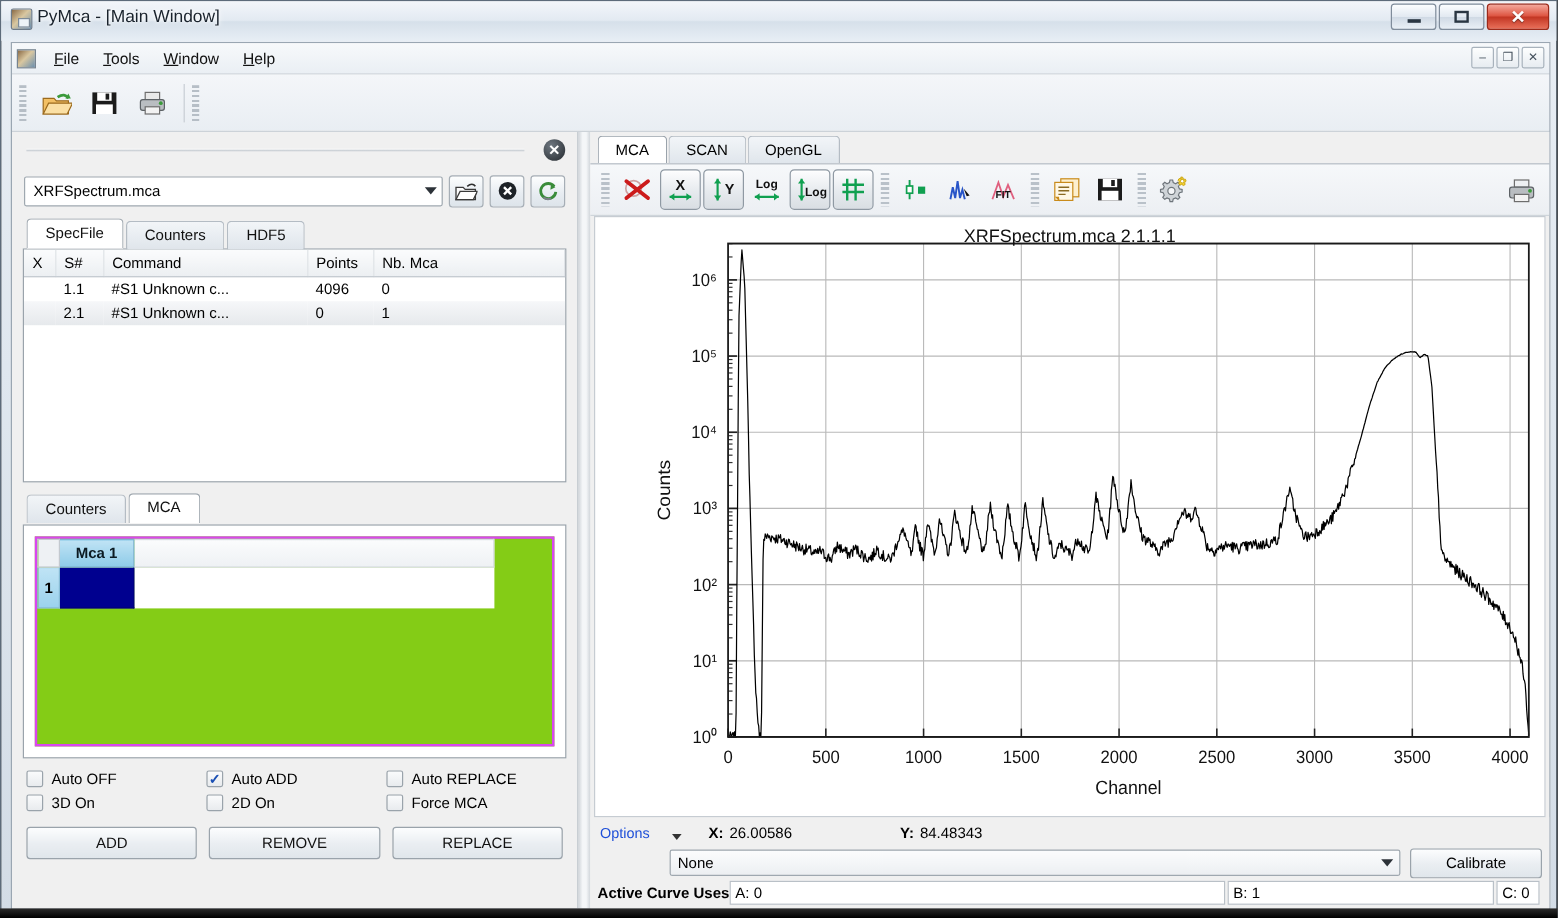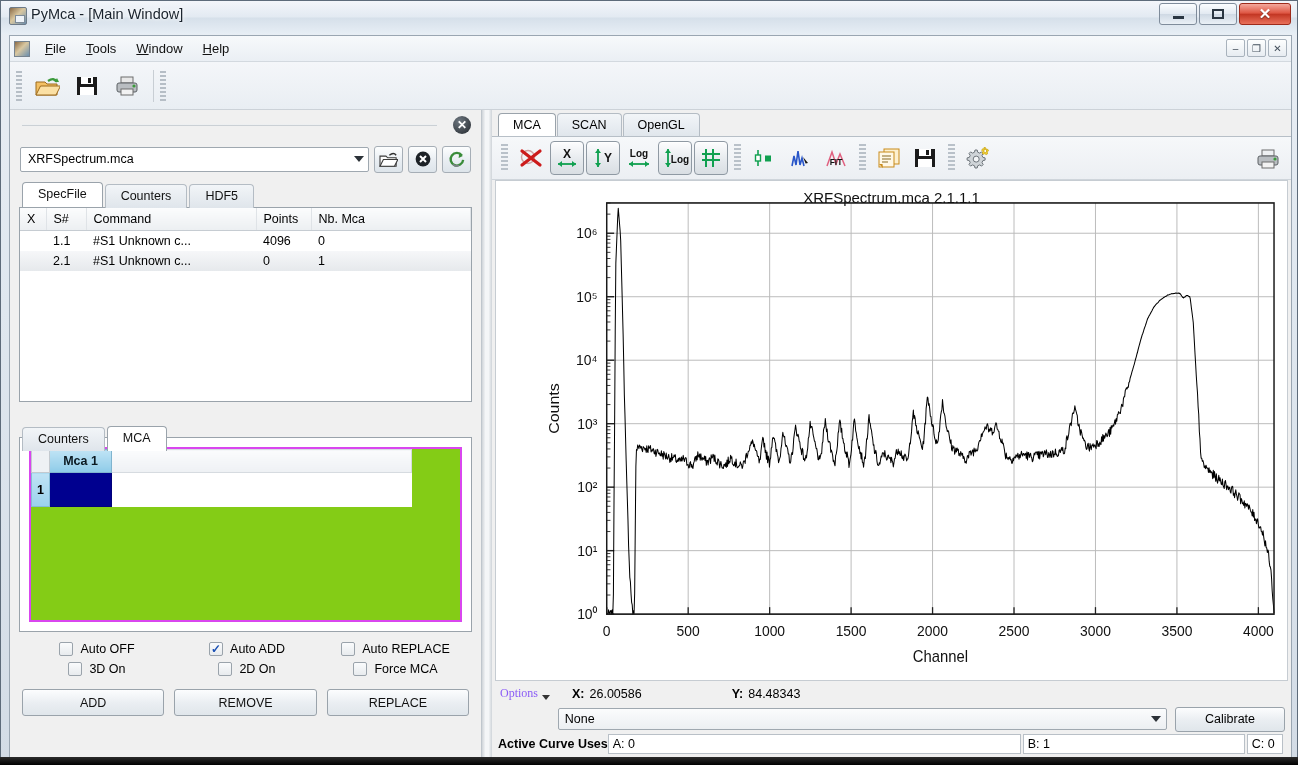--- a/index.html
+++ b/index.html
@@ -112,21 +112,21 @@
     border-left:5px solid transparent; border-right:5px solid transparent; border-top:6px solid #2c3238; }
   .icon-btn { width:29px; height:27px; border:1px solid #a6aeb6; border-radius:3px;
     background:linear-gradient(180deg,#fdfefe,#e8edf2 55%,#dde4ea);
     display:flex; align-items:center; justify-content:center; }
 
   .tabs { display:flex; padding-left:12px; margin-top:7px; align-items:flex-end; height:26px; }
   .tab {
     padding:4px 15px 5px 15px; font-size:12.5px; border:1px solid #b4bcc4;
     border-bottom:none; border-radius:4px 4px 0 0;
     background:linear-gradient(180deg,#f2f5f8,#dfe5eb); margin-right:2px; color:#111;
-    position:relative; top:1px;margin-top:15px;
+    position:relative; top:1px;
   }
   .tab.active { background:#fff; border-color:#9aa3ab; padding-bottom:6px; top:0; z-index:2; }
 
   .table-box {
     margin:0 9px; border:1px solid #9aa3ab; background:#fff; height:195px; overflow:hidden;
   }
   table.grid { width:100%; border-collapse:collapse; font-size:12.5px; }
   table.grid th {
     text-align:left; font-weight:normal; padding:4px 7px;
     background:linear-gradient(180deg,#fbfcfd,#eceff2);
@@ -149,21 +149,21 @@
     padding:3px 12px; font-weight:bold; color:#0b1a22; text-align:center;
   }
   table.mca th.blank { background:linear-gradient(180deg,#fbfcfd,#eef1f4); border:1px solid #d6dbe0; width:300px; }
   table.mca td.rowhdr { background:linear-gradient(180deg,#bfe3f5,#9bd2ec);
     border:1px solid #86bbd5; text-align:center; font-weight:bold; width:18px; }
   table.mca td.sel { background:#00008f; border:1px solid #00007a; width:62px; height:34px; }
   table.mca td.empty { background:#fff; border:none; }
 
   .checks { padding:10px 12px 0 12px; display:grid;
     grid-template-columns:150px 150px 1fr; row-gap:6px; font-size:12.5px; }
-  .chk { display:flex; align-items:center; gap:7px;justify-content:center; }
+  .chk { display:flex; align-items:center; gap:7px; }
   .box {
     width:14px; height:14px; border:1px solid #9aa3ab; border-radius:2px;
     background:linear-gradient(180deg,#fafbfc,#e8ebee);
     display:flex; align-items:center; justify-content:center;
   }
   .box.on::after { content:"✓"; color:#1a4fb4; font-size:12px; font-weight:bold; line-height:1; }
 
   .btn-row { display:flex; gap:10px; padding:13px 12px 10px 12px; }
   .btn {
     flex:1; height:27px; border:1px solid #9aa3ab; border-radius:3px;
@@ -198,21 +198,21 @@
   .print-right { position:absolute; right:6px; top:5px; width:34px; height:34px;
     display:flex; align-items:center; justify-content:center; }
 
   .plot-area { flex:1; background:#fff; border:1px solid #c6ccd2; margin:0 3px;
     position:relative; min-height:0;padding-left:44px; }
   .plot-title { position:absolute; top:8px; left:0; right:0; text-align:center;
     font-size:15px; color:#111; }
 
   .status-1 { height:25px; display:flex; align-items:center; padding-left:8px; gap:0;
     font-size:12.5px; background:#f0f0f0; }
-  .opt-link { color:#8b5cf6; font-size:12px; margin-right:4px;font-family:Liberation Serif, serif; }
+  .opt-link { color:#1d4ed8; font-size:12px; margin-right:19px; }
   .opt-caret { width:0;height:0;border-left:4px solid transparent;border-right:4px solid transparent;
     border-top:5px solid #333; margin-right:22px; position:relative; top:4px; }
   .xy-label { font-weight:bold; margin-right:5px; }
   .xy-val { margin-right:90px; }
 
   .status-2 { height:26px; display:flex; align-items:center; padding:0 6px 0 6px; gap:0;
     background:#f0f0f0; }
   .calib-label { font-weight:normal; font-size:12.5px;margin-top:39px; }
   .calib-combo { flex:1; height:22px; border:1px solid #9fa8b0; border-radius:2px;
     background:linear-gradient(180deg,#fbfcfd,#eceff2);

